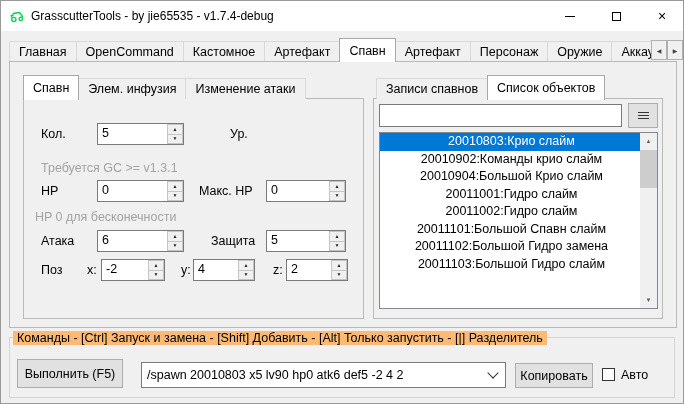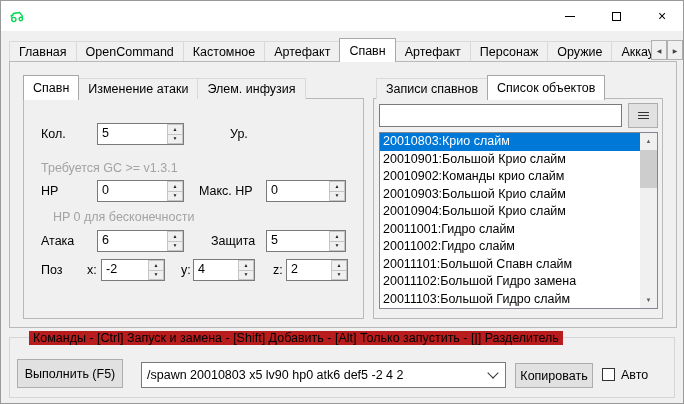--- a/index.html
+++ b/index.html
@@ -44,32 +44,32 @@
   .spin-b.up { border-bottom:none; }
 
   
   .search-input { position:absolute; left:378px; top:103px; width:243px; height:23px; border:1px solid #7a7a7a;
                   background:#fff; font-family:"Liberation Sans",sans-serif; font-size:12.5px; padding:0 4px; outline:none; }
   .menu-btn { position:absolute; left:627px; top:102px; width:30px; height:25px; background:#e1e1e1; border:1px solid #adadad;
               display:flex; align-items:center; justify-content:center; }
   .hamburger { display:flex; flex-direction:column; gap:2px; }
   .hamburger span { display:block; width:11px; height:1px; background:#333; }
 
-  .listbox { position:absolute; left:378px; top:131px; width:279px; height:177px; background:#fff; border:1px solid #828790; }
+  .listbox { position:absolute; left:378px; top:131px; width:279px; height:177px; background:#fff; border:1px solid #828790;text-align:center; }
   .list-items { position:absolute; left:0; top:0; right:17px; bottom:0; overflow:hidden; }
   .li { height:17.5px; line-height:17.5px; font-size:12.5px; color:#000; padding-left:3px; white-space:nowrap; overflow:hidden; }
   .li.selected { background:#0078d7; color:#fff; }
   .vscroll { position:absolute; right:0; top:0; width:17px; bottom:0; background:#f0f0f0; }
   .varrow { position:absolute; left:0; width:17px; height:16px; display:flex; align-items:center; justify-content:center;
             font-size:6px; color:#606060; }
   .vthumb { position:absolute; left:0; top:17px; width:17px; height:38px; background:#cdcdcd; }
 
   
   .groupbox { position:absolute; left:8px; top:336px; width:666px; height:61px; border:1px solid #d5d5d5; }
-  .legend { position:absolute; left:28px; top:330px; background:#b91c1c; padding:0 4px; font-size:12.5px; color:#000; white-space:nowrap; z-index:2; }
+  .legend { position:absolute; left:12px; top:330px; background:#fdba74; padding:0 4px; font-size:12.5px; color:#000; white-space:nowrap; z-index:2; }
   .btn { position:absolute; background:#e1e1e1; border:1px solid #adadad; font-family:"Liberation Sans",sans-serif;
          font-size:12.5px; color:#000; display:flex; align-items:center; justify-content:center; }
   .combo { position:absolute; left:140px; top:361px; width:365px; height:26px; background:#fff; border:1px solid #7a7a7a;
            display:flex; align-items:center; }
   .combo-text { flex:1; font-size:12.5px; color:#000; padding-left:5px; white-space:nowrap; overflow:hidden; }
   .combo-chevron { width:8px; height:8px; border-left:1px solid #333; border-bottom:1px solid #333;
                    transform:rotate(-45deg); margin:-4px 8px 0 0; }
   .checkbox { position:absolute; left:601px; top:367px; width:13px; height:13px; background:#fff; border:1px solid #333; }
 </style>
 </head>
@@ -77,20 +77,21 @@
 
 <div class="window">
 
   <div class="titlebar">
     <svg class="app-icon" viewBox="0 0 16 16">
       <path d="M2 9.5 L4.5 5.5 L10.5 4.5 L13 7.5 L13.5 9.5" fill="none" stroke="#00d84f" stroke-width="1.4"></path>
       <path d="M1.5 7.5 L4.5 7.5" stroke="#00d84f" stroke-width="1.2"></path>
       <circle cx="4.8" cy="11.5" r="2.1" fill="none" stroke="#00d84f" stroke-width="1.4"></circle>
       <circle cx="11.8" cy="11" r="1.7" fill="none" stroke="#00d84f" stroke-width="1.4"></circle>
     </svg>
+    <span class="title-text">GrasscutterTools  - by jie65535  - v1.7.4-debug</span>
     <div class="capbtn" style="left:546px;">
         <span class="glyph-min"></span>
       </div>
     <div class="capbtn" style="left:592px;">
         <span class="glyph-max"></span>
       </div>
     <div class="capbtn" style="left:638px;">
         <span class="glyph-close">×</span>
       </div>
   </div>
@@ -110,22 +111,22 @@
       <span>◀</span>
     </div>
   <div class="navbtn" style="left:666px;">
       <span>▶</span>
     </div>
 
   <div class="tabpage"></div>
 
   <div class="tabstrip left-tabstrip" id="spawn-tabs">
       <div class="tab active">Спавн</div>
+      <div class="tab">Элем. инфузия</div>
       <div class="tab">Изменение атаки</div>
-      <div class="tab">Элем. инфузия</div>
     </div>
   <div class="left-panel"></div>
 
   <span class="lbl" style="left:40px; top:126px;">Кол.</span>
   <div class="spin" style="left:96px; top:122px; width:87px;">
     <span class="spin-val">5</span>
     <span class="spin-btns">
         <span class="spin-b up">▲</span>
         <span class="spin-b">▼</span>
       </span>
@@ -144,21 +145,21 @@
   </div>
   <span class="lbl" style="left:198px; top:183px;">Макс. HP</span>
   <div class="spin" style="left:265px; top:179px; width:80px;">
     <span class="spin-val">0</span>
     <span class="spin-btns">
         <span class="spin-b up">▲</span>
         <span class="spin-b">▼</span>
       </span>
   </div>
 
-  <span class="note" style="left:52px; top:209px;">HP 0 для бесконечности</span>
+  <span class="note" style="left:34px; top:209px;">HP 0 для бесконечности</span>
 
   <span class="lbl" style="left:40px; top:233px;">Атака</span>
   <div class="spin" style="left:96px; top:229px; width:87px;">
     <span class="spin-val">6</span>
     <span class="spin-btns">
         <span class="spin-b up">▲</span>
         <span class="spin-b">▼</span>
       </span>
   </div>
   <span class="lbl" style="left:210px; top:233px;">Защита</span>
@@ -207,23 +208,21 @@
     <span class="hamburger">
         <span></span>
         <span></span>
         <span></span>
       </span>
   </div>
 
   <div class="listbox">
     <div class="list-items" id="object-list">
         <div class="li selected">20010803:Крио слайм</div>
-        <div class="li">20010901:Большой Крио слайм</div>
         <div class="li">20010902:Команды крио слайм</div>
-        <div class="li">20010903:Большой Крио слайм</div>
         <div class="li">20010904:Большой Крио слайм</div>
         <div class="li">20011001:Гидро слайм</div>
         <div class="li">20011002:Гидро слайм</div>
         <div class="li">20011101:Большой Спавн слайм</div>
         <div class="li">20011102:Большой Гидро замена</div>
         <div class="li">20011103:Большой Гидро слайм</div>
       </div>
     <div class="vscroll">
       <div class="varrow" style="top:0;">▲</div>
       <div class="vthumb"></div>

